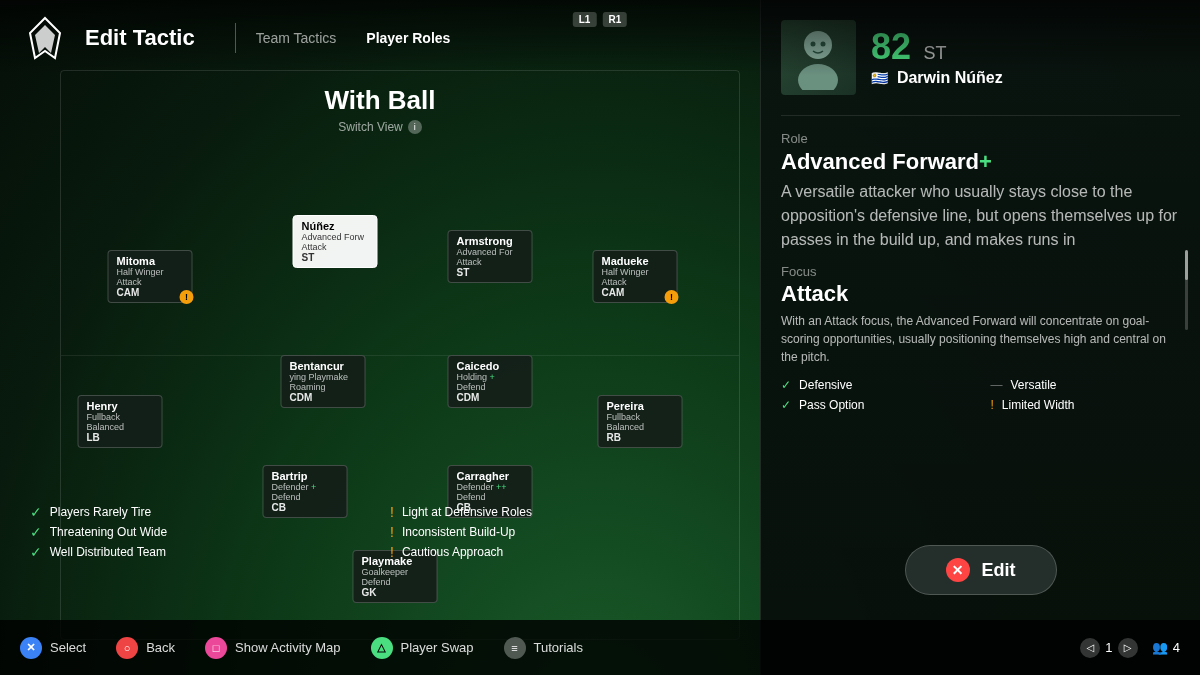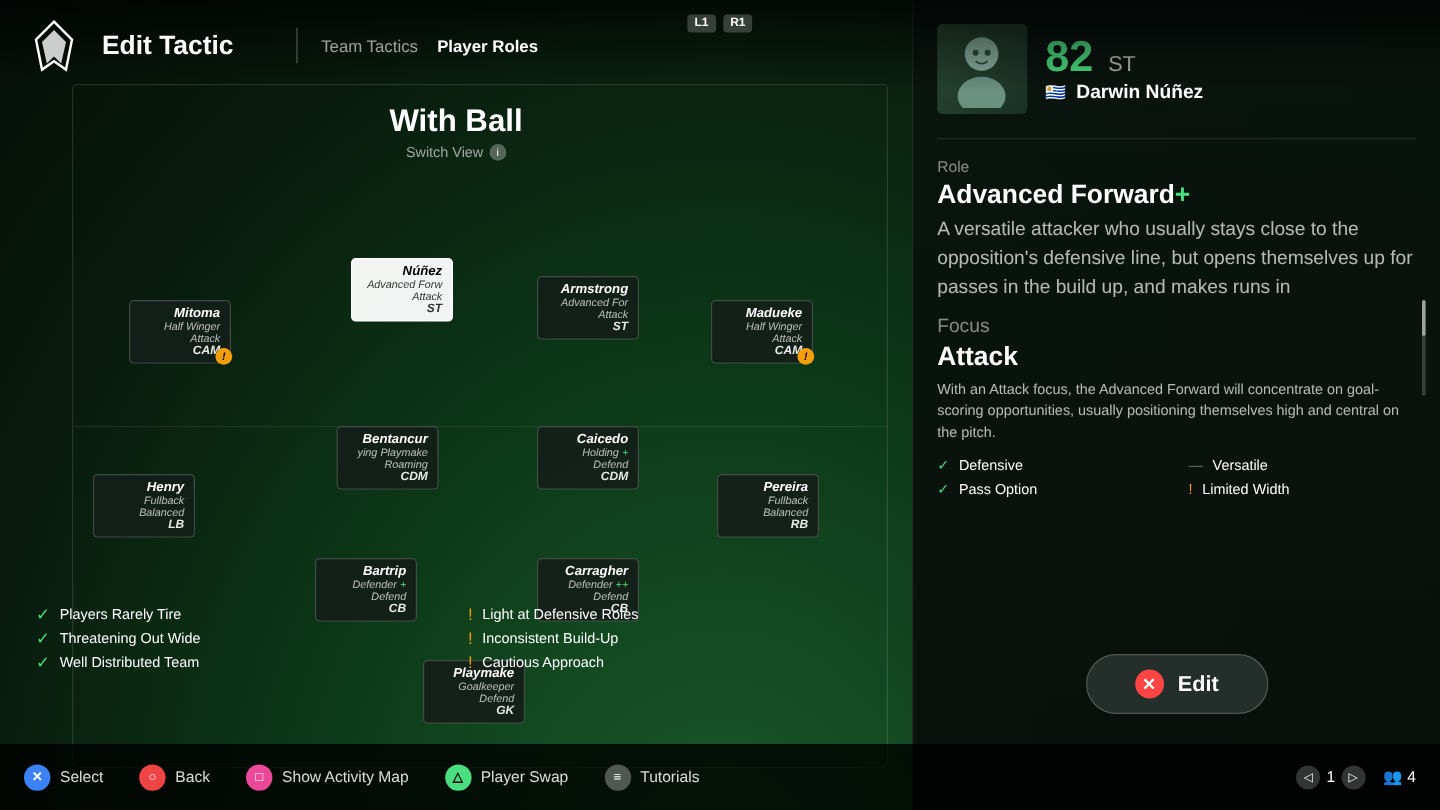--- a/index.html
+++ b/index.html
@@ -57,33 +57,33 @@
 
     .logo svg {
       width: 50px;
       height: 50px;
     }
 
     .header-title {
       font-size: 22px;
       font-weight: 700;
       color: #fff;
-      margin-right: 32px;
+      margin-right: 20px;
     }
 
     .header-divider {
       width: 1px;
       height: 30px;
       background: rgba(255,255,255,0.3);
       margin: 0 20px;
     }
 
     .header-nav {
       display: flex;
-      gap: 16px;
+      gap: 30px;
     }
 
     .nav-item {
       font-size: 14px;
       color: rgba(255,255,255,0.6);
       cursor: pointer;
     }
 
     .nav-item.active {
       color: #fff;
@@ -152,23 +152,22 @@
     .field-container {
       position: absolute;
       top: 130px;
       left: 60px;
       width: 680px;
       height: 460px;
     }
 
     .player-node {
       position: absolute;
-      text-align: right;
+      text-align: left;
       transform: translateX(-50%);
-      font-style: italic;
     }
 
     .player-box {
       background: rgba(20, 30, 25, 0.92);
       border: 1px solid rgba(255,255,255,0.2);
       border-radius: 4px;
       padding: 4px 8px;
       min-width: 85px;
       position: relative;
     }
@@ -337,21 +336,21 @@
     }
 
     .role-description {
       font-size: 16px;
       color: rgba(255,255,255,0.7);
       line-height: 1.5;
       margin-top: 5px;
     }
 
     .focus-label {
-      font-size: 16px;
+      font-size: 13px;
       color: rgba(255,255,255,0.5);
       margin-top: 12px;
       margin-bottom: 2px;
     }
 
     .focus-name {
       font-size: 22px;
       font-weight: 900;
       color: #fff;
       margin-bottom: 5px;

